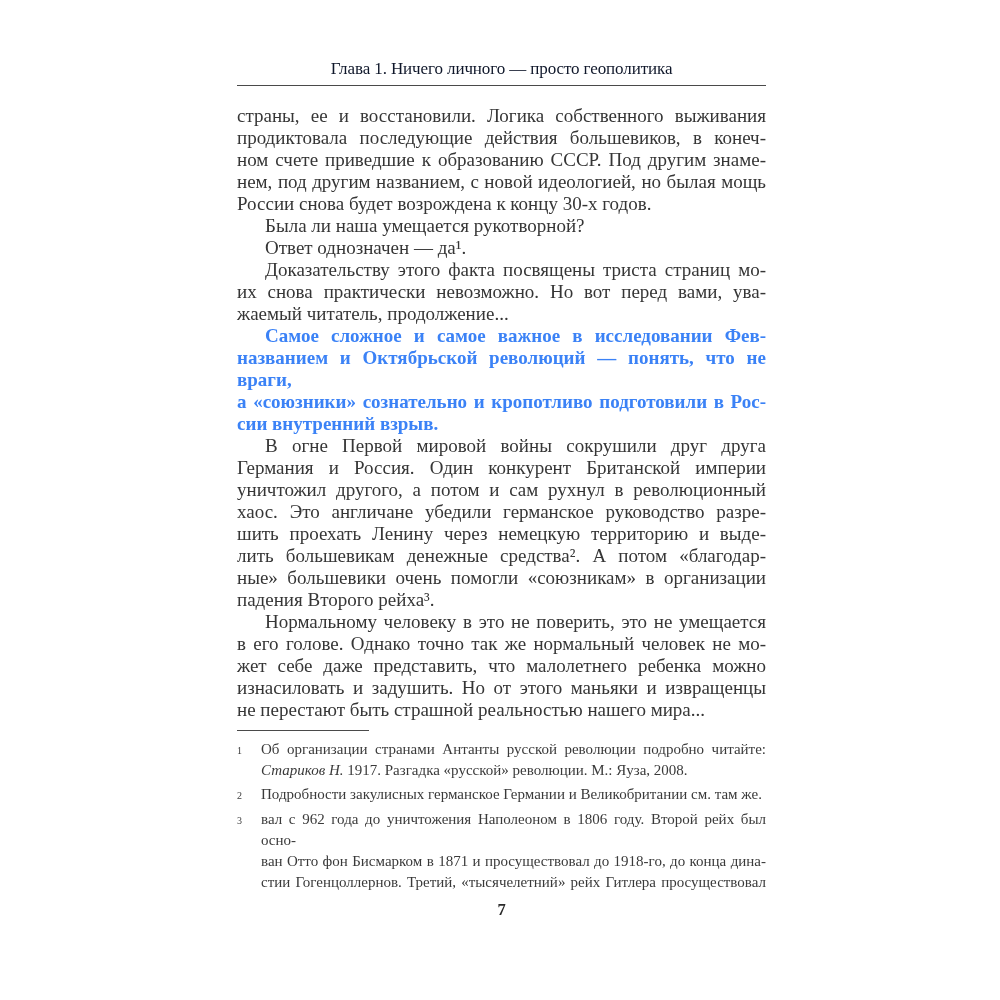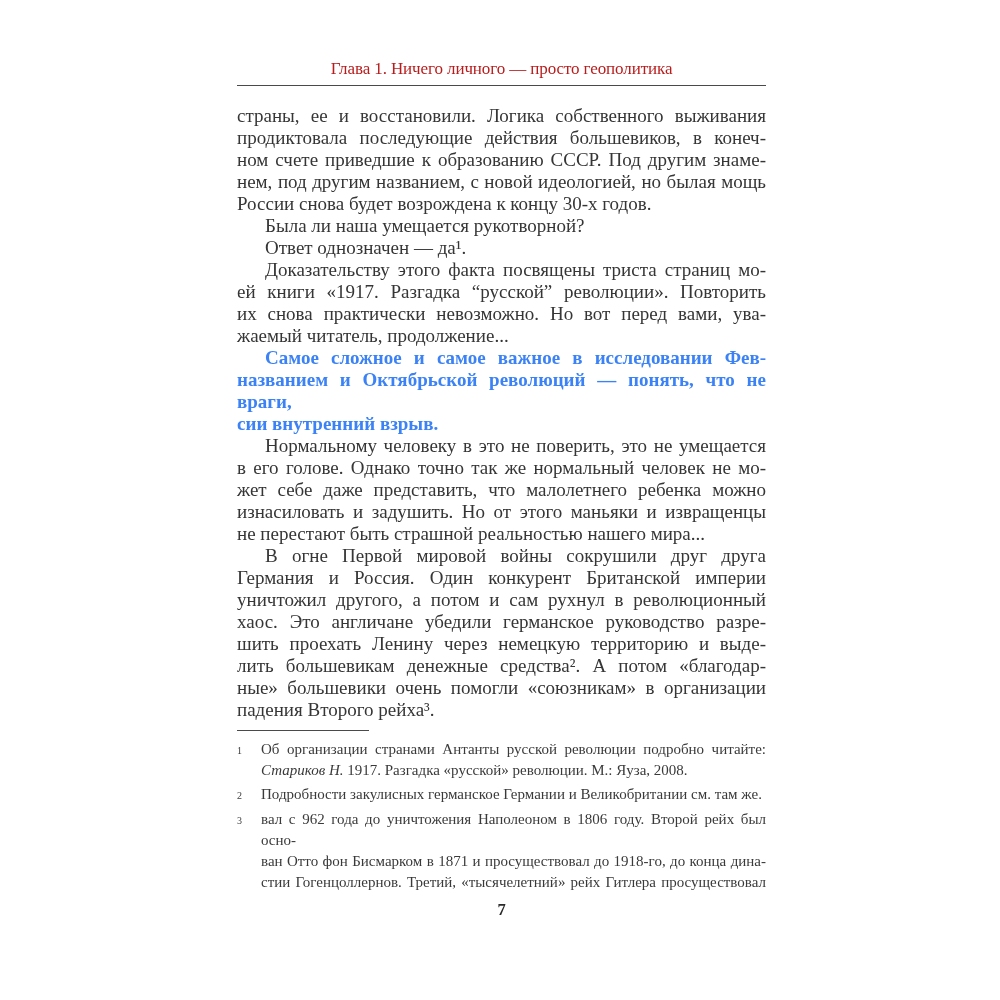--- a/index.html
+++ b/index.html
@@ -19,21 +19,21 @@
     left: 237px;
     top: 0;
     width: 529px;
   }
   
   .running-header { margin-top: 58px; }
   .header-title {
     text-align: center;
     font-size: 17px;
     line-height: 22px;
-    color: #b91c1c;
+    color: #0f172a;
     letter-spacing: -0.1px;
   }
   .header-rule {
     margin-top: 5px;
     border: none;
     border-top: 1.7px solid #4a4a4a;
     height: 0;
   }
   
   .body-text {
@@ -110,45 +110,45 @@
         <span class="line last">России снова будет возрождена к концу 30-х годов.</span>
       </p>
       <p class="para">
         <span class="line last first">Была ли наша умещается рукотворной?</span>
       </p>
       <p class="para">
         <span class="line last first">Ответ однозначен — да¹.</span>
       </p>
       <p class="para">
         <span class="line first">Доказательству этого факта посвящены триста страниц мо-</span>
-        <span class="line">ей книги «1917. Разгадка “русской” революции». Повторить</span>
         <span class="line">их снова практически невозможно. Но вот перед вами, ува-</span>
         <span class="line last">жаемый читатель, продолжение...</span>
       </p>
       <p class="para bold">
         <span class="line first">Самое сложное и самое важное в исследовании Фев-</span>
         <span class="line">названием и Октябрьской революций — понять, что не враги,</span>
+        <span class="line">а «союзники» сознательно и кропотливо подготовили в Рос-</span>
         <span class="line last">сии внутренний взрыв.</span>
-      </p>
-      <p class="para">
-        <span class="line first">Нормальному человеку в это не поверить, это не умещается</span>
-        <span class="line">в его голове. Однако точно так же нормальный человек не мо-</span>
-        <span class="line">жет себе даже представить, что малолетнего ребенка можно</span>
-        <span class="line">изнасиловать и задушить. Но от этого маньяки и извращенцы</span>
-        <span class="line last">не перестают быть страшной реальностью нашего мира...</span>
       </p>
       <p class="para">
         <span class="line first">В огне Первой мировой войны сокрушили друг друга</span>
         <span class="line">Германия и Россия. Один конкурент Британской империи</span>
         <span class="line">уничтожил другого, а потом и сам рухнул в революционный</span>
         <span class="line">хаос. Это англичане убедили германское руководство разре-</span>
         <span class="line">шить проехать Ленину через немецкую территорию и выде-</span>
         <span class="line">лить большевикам денежные средства². А потом «благодар-</span>
         <span class="line">ные» большевики очень помогли «союзникам» в организации</span>
         <span class="line last">падения Второго рейха³.</span>
+      </p>
+      <p class="para">
+        <span class="line first">Нормальному человеку в это не поверить, это не умещается</span>
+        <span class="line">в его голове. Однако точно так же нормальный человек не мо-</span>
+        <span class="line">жет себе даже представить, что малолетнего ребенка можно</span>
+        <span class="line">изнасиловать и задушить. Но от этого маньяки и извращенцы</span>
+        <span class="line last">не перестают быть страшной реальностью нашего мира...</span>
       </p>
     </div>
 
   <div class="footnote-sep"></div>
 
   <div class="footnotes">
       <div class="footnote">
         <span class="fn-marker">1</span>
         <span class="fn-body">
           <span class="fn-line">Об организации странами Антанты русской революции подробно читайте:</span>

